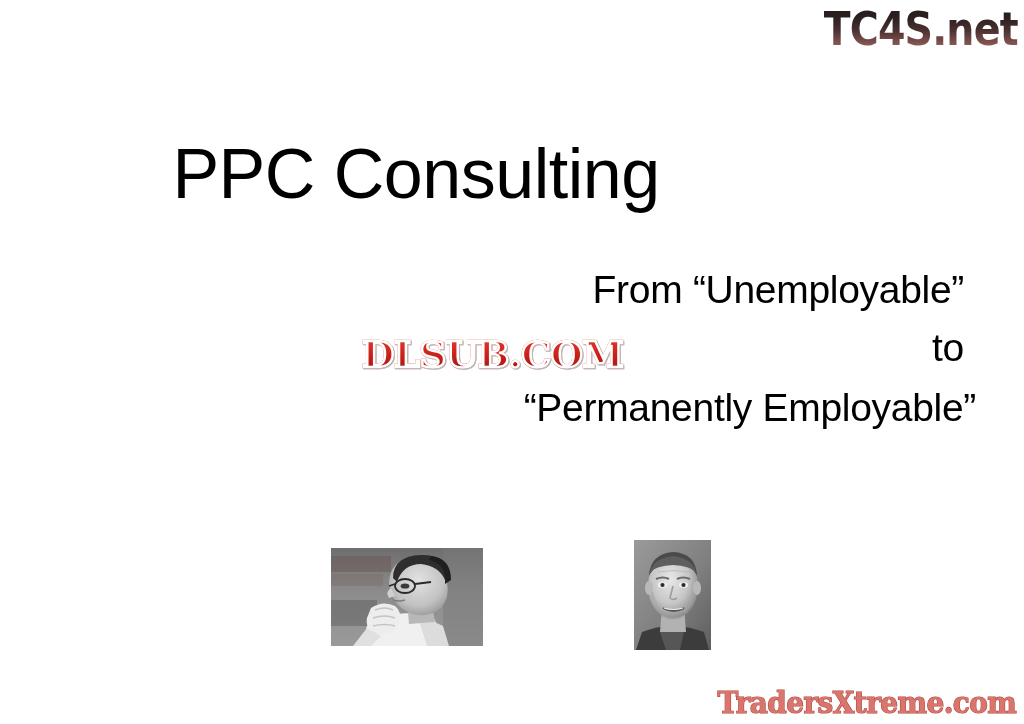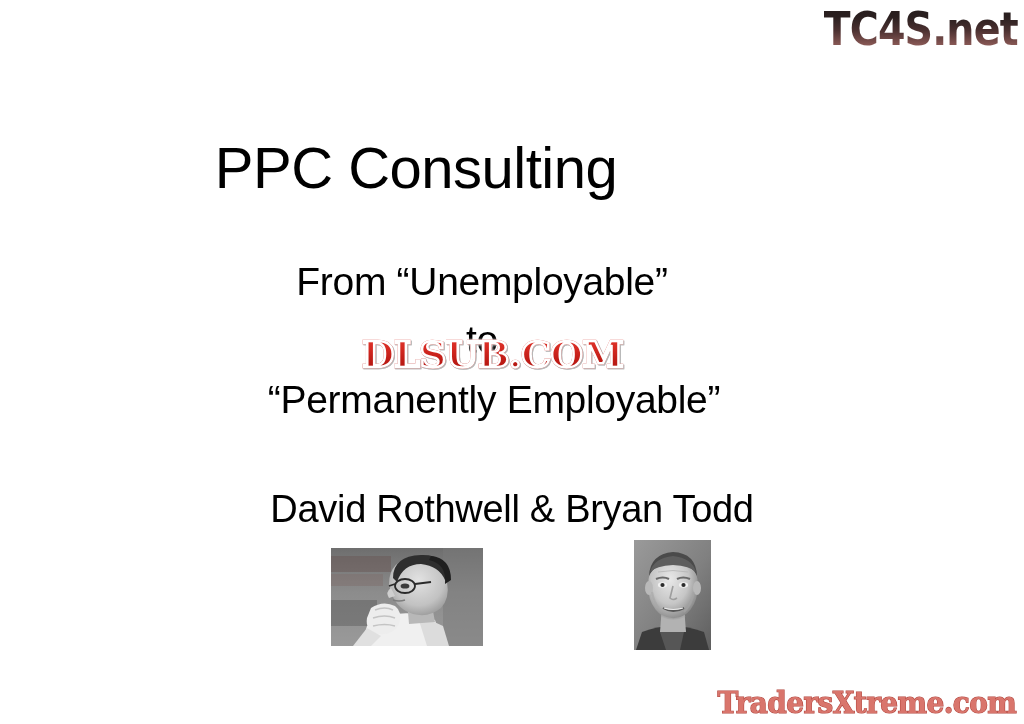--- a/index.html
+++ b/index.html
@@ -20,40 +20,41 @@
   }
 
   
   .slide-title {
     position: absolute;
     left: 0;
     top: 138px;
     width: 832px;
     text-align: center;
     font-family: "Liberation Sans", sans-serif;
-    font-size: 58px;
+    font-size: 70px;
     font-weight: 400;
     line-height: 1.05;
     color: #000000;
     letter-spacing: -0.5px;
     white-space: pre;
   }
 
   .subtitle-line {
     position: absolute;
     left: 0;
     width: 964px;
-    text-align: center;
+    text-align: right;
     font-family: "Liberation Sans", sans-serif;
     font-size: 39px;
     font-weight: 400;
     line-height: 1.0;
     color: #000000;
     letter-spacing: -0.3px;
     white-space: pre;
+    margin-top: 8px;
   }
 
   .sub-1 { top: 262px; }
   .sub-2 { top: 320px; }
   .sub-3 { top: 380px; padding-left: 12px; }
 
   .authors-line {
     position: absolute;
     left: 0;
     top: 490px;
@@ -164,21 +165,20 @@
 <div id="slide">
 
   <div class="slide-title">PPC Consulting</div>
 
   <div class="subtitle-line sub-1">From “Unemployable”</div>
 
   <div class="subtitle-line sub-2">to</div>
 
   <div class="subtitle-line sub-3">“Permanently Employable”</div>
 
-  <div class="authors-line">David Rothwell &amp; Bryan Todd</div>
 
   <div class="photo" id="photo-david">
     <svg width="152" height="98" viewBox="0 0 152 98">
       <defs>
         <linearGradient id="dbg" x1="0" y1="0" x2="0" y2="1">
           <stop offset="0%" stop-color="#6e6e6e"></stop>
           <stop offset="45%" stop-color="#8c8c8c"></stop>
           <stop offset="100%" stop-color="#9a9a9a"></stop>
         </linearGradient>
         <radialGradient id="dface" cx="50%" cy="40%" r="62%">

